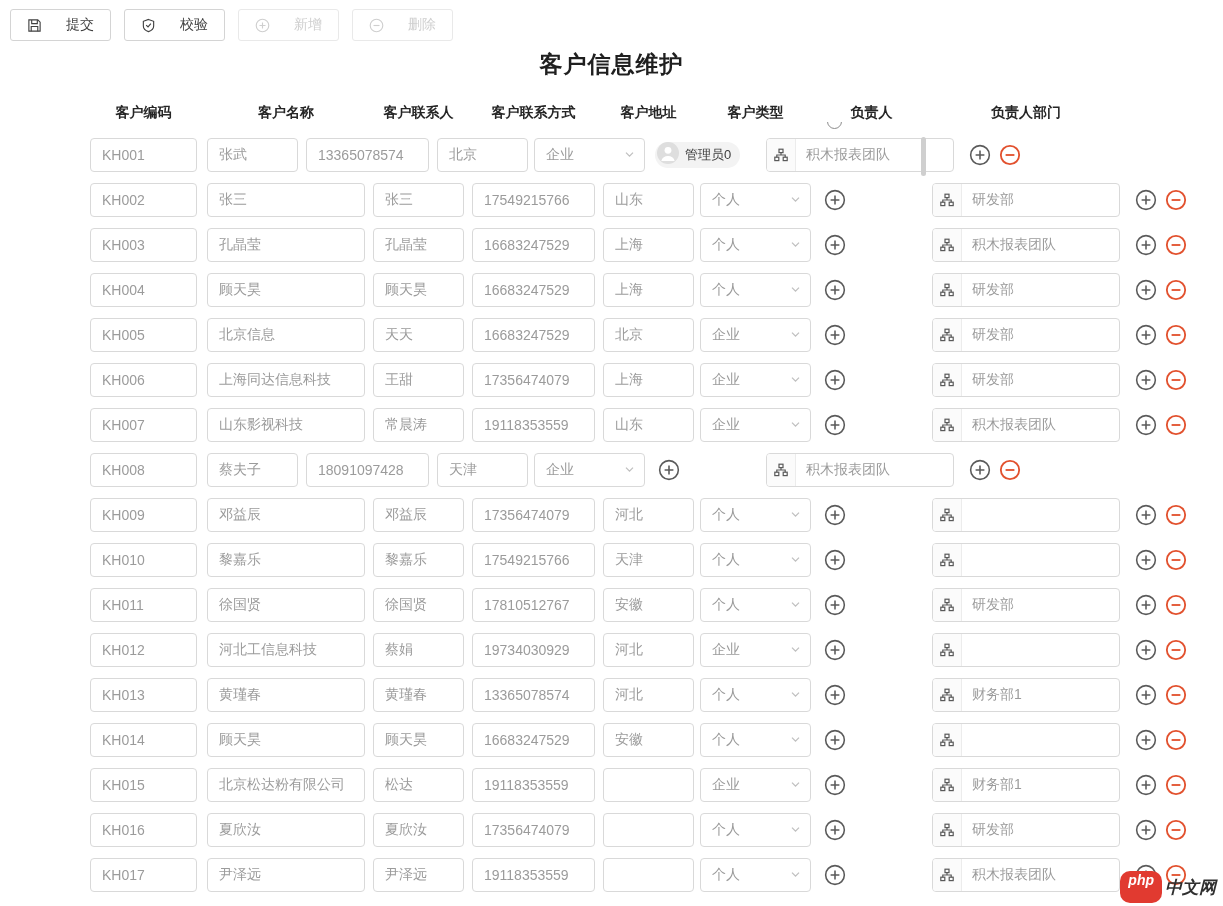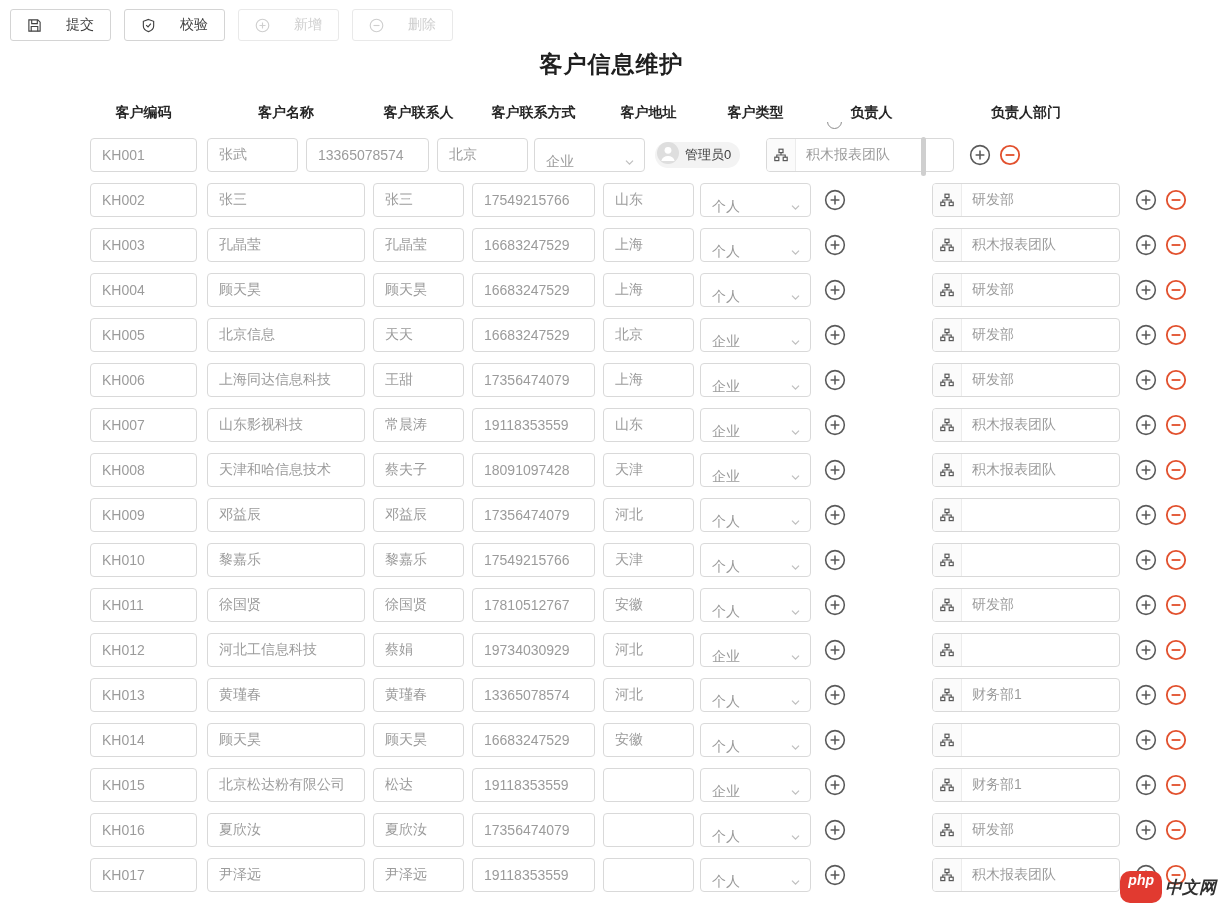--- a/index.html
+++ b/index.html
@@ -32,21 +32,21 @@
   .c7 { width:121px; }
   .c8 { width:188px; }
 
   
   .rows { position:absolute; top:138px; left:0; width:1223px; padding-left:90px; }
   .row { display:flex; align-items:center; height:34px; margin-bottom:11px; }
   .inp { height:34px; border:1px solid #d9d9d9; border-radius:4px; padding:0 11px;
     font-size:14px; color:#9b9b9b; background:#fff; outline:none;
     font-family:"Liberation Sans", sans-serif; }
   .select { height:34px; border:1px solid #d9d9d9; border-radius:4px; background:#fff;
-    display:flex; align-items:flex-end; justify-content:space-between;
+    display:flex; align-items:center; justify-content:space-between;
     padding:0 9px 0 11px; font-size:14px; color:#9b9b9b; cursor:pointer; }
   .owner-cell { display:flex; align-items:center; height:34px; }
   .owner-badge { display:flex; align-items:center; margin-left:10px; height:26px;
     background:#f3f3f3; border-radius:13px; padding:0 9px 0 2px; gap:6px; }
   .owner-badge .uname { font-size:13px; color:#3c3c3c; white-space:nowrap; }
   .circle-btn { width:22px; height:22px; display:inline-flex; align-items:center;
     justify-content:center; cursor:pointer; flex:0 0 auto; }
   .owner-add { margin-left:13px; color:#5a5a5a; }
   .plus-end { margin-left:15px; color:#5a5a5a; }
   .minus-end { margin-left:8px; color:#e2512e; }
@@ -465,21 +465,20 @@
     <span class="circle-btn minus-end">
       <svg width="22" height="22" viewBox="0 0 24 24" fill="none" stroke="currentColor" stroke-width="2">
         <circle cx="12" cy="12" r="10"></circle>
             <path d="M7.2 12 h9.6"></path>
       </svg>
     </span>
   </div>
 
   <div class="row">
     <input class="inp c1" value="KH008" style="">
-    <input class="inp c2" value="天津和哈信息技术" style="">
     <input class="inp c3" value="蔡夫子" style="">
     <input class="inp c4" value="18091097428" style="">
     <input class="inp c5" value="天津" style="">
     <div class="select c6">
       <span>企业</span>
       <span>
         <svg width="11" height="11" viewBox="0 0 12 12" fill="none" stroke="#bfbfbf" stroke-width="1.4">
           <path d="M2.2 4 L6 7.8 L9.8 4"></path>
         </svg>
       </span>

